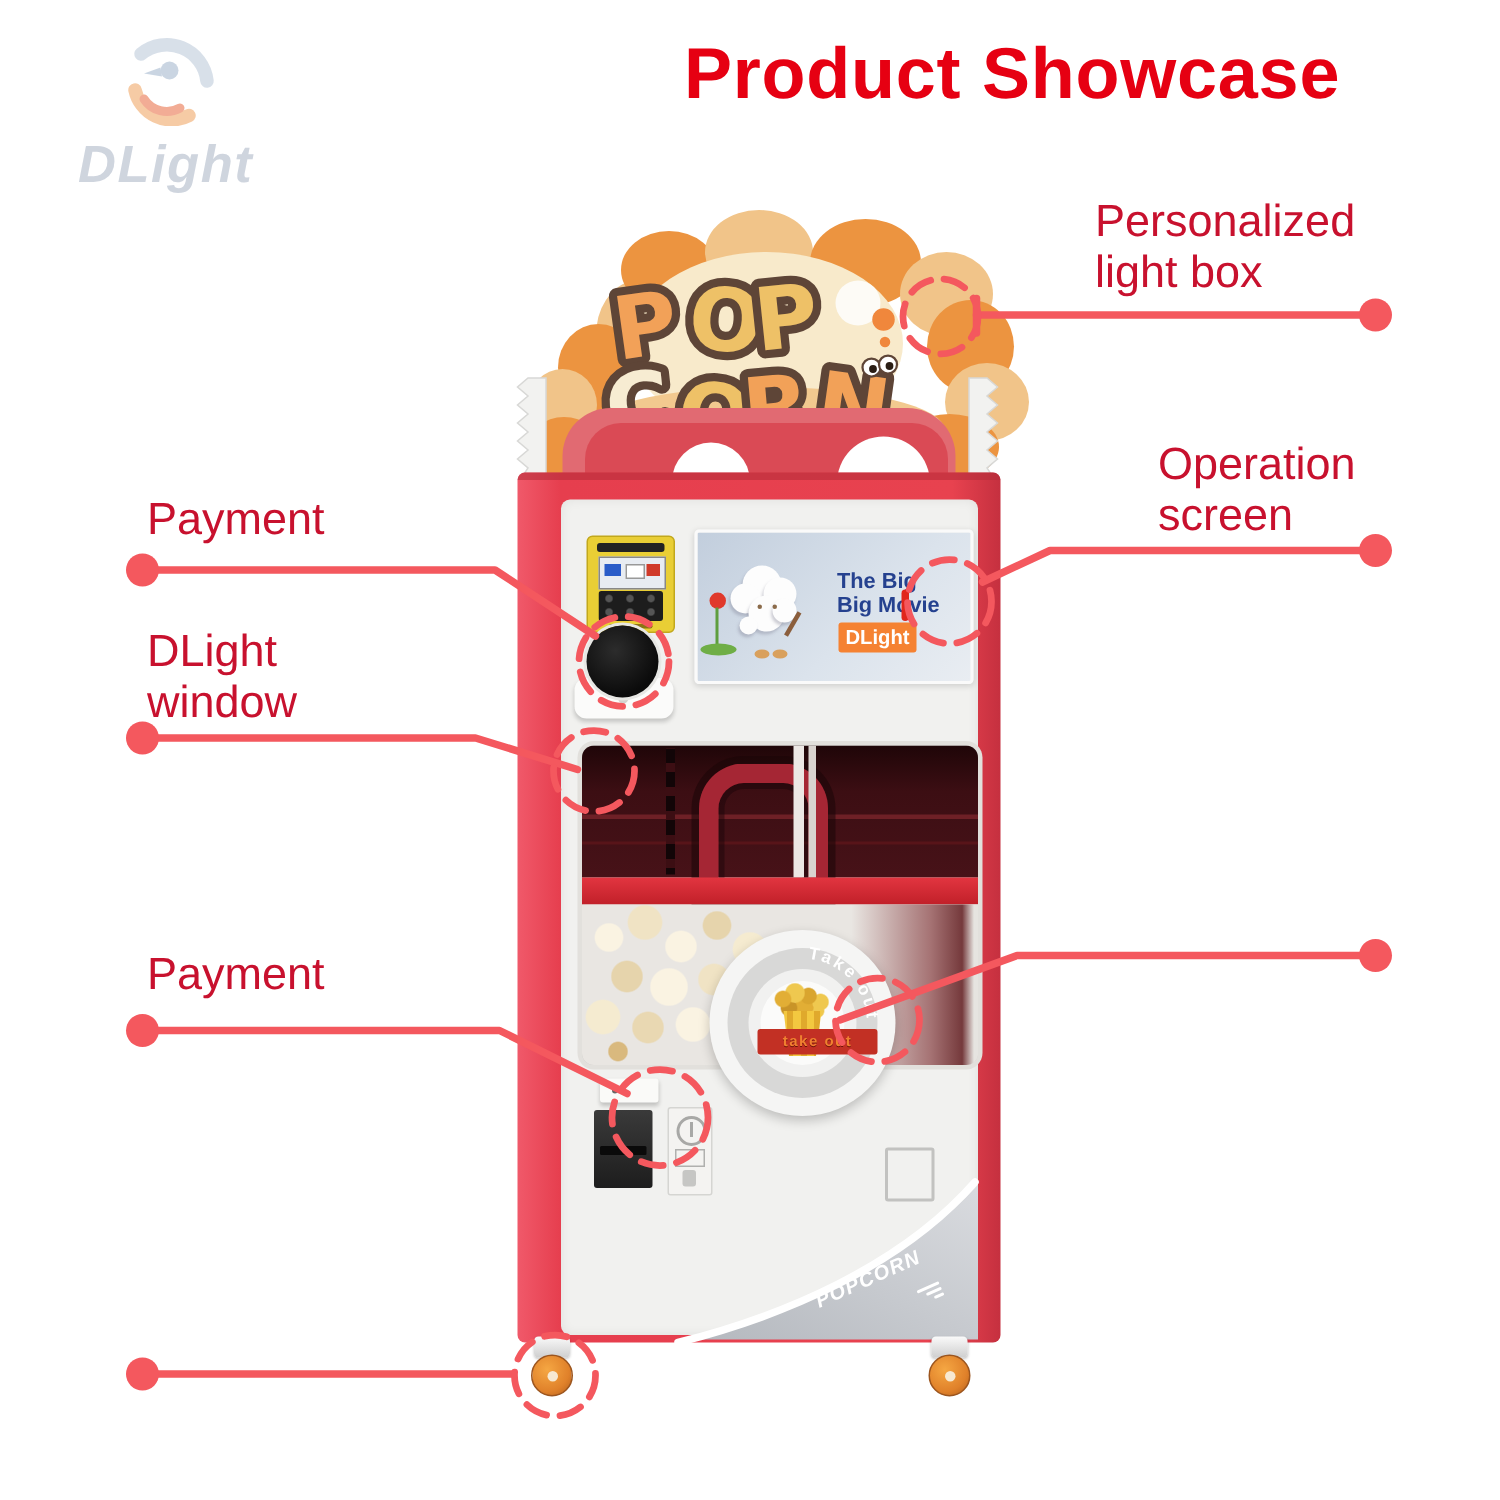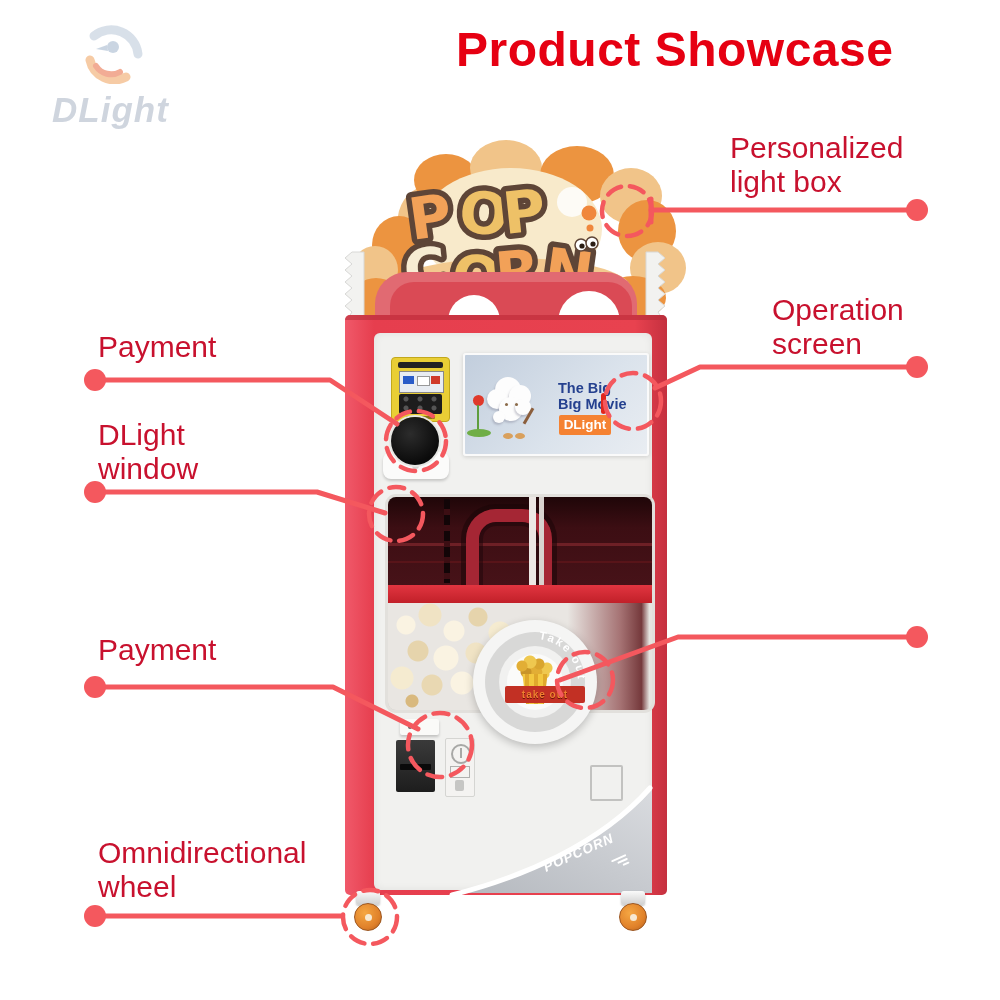--- a/index.html
+++ b/index.html
@@ -362,16 +362,14 @@
   </svg>
 
   <div class="abs callout" style="left:730px;top:131px">Personalized
 light box</div>
   <div class="abs callout" style="left:772px;top:293px">Operation
 screen</div>
   <div class="abs callout" style="left:98px;top:330px">Payment</div>
   <div class="abs callout" style="left:98px;top:418px">DLight
 window</div>
   <div class="abs callout" style="left:98px;top:633px">Payment</div>
-  <div class="abs callout" style="left:98px;top:836px">Omnidirectional
-wheel</div>
 
 </div>
 
 </body></html>

